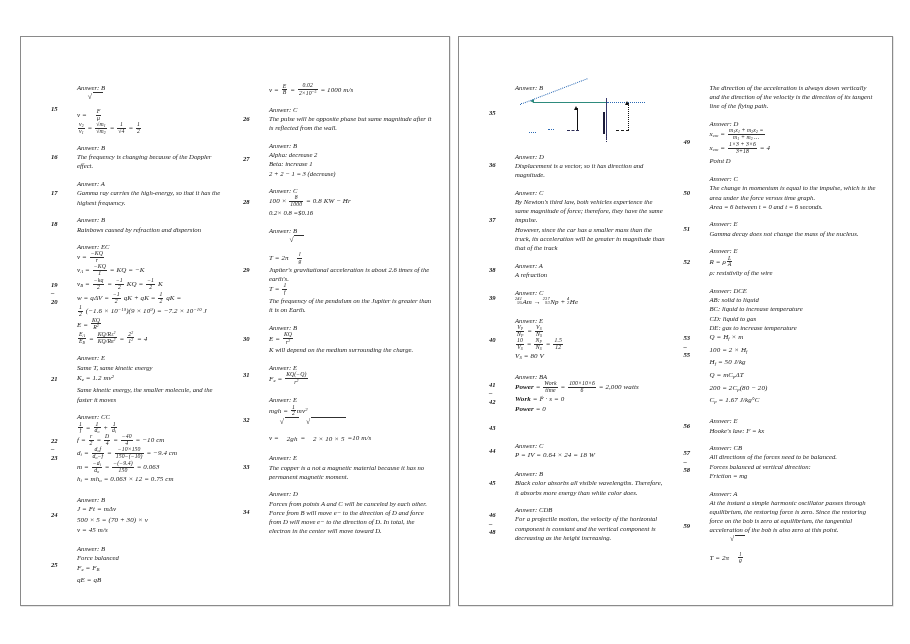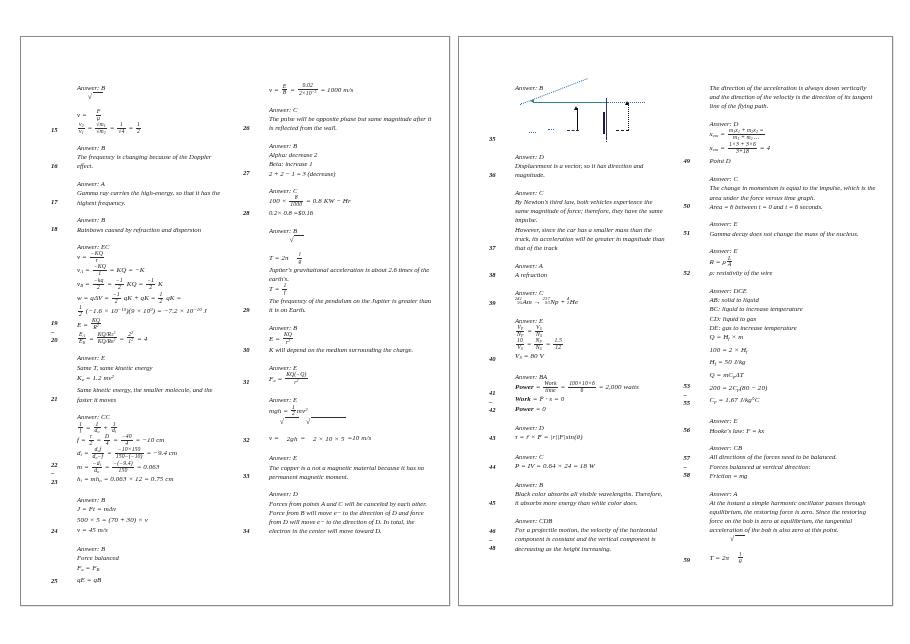--- a/index.html
+++ b/index.html
@@ -40,21 +40,21 @@
   .col {
     flex: 1 1 50%;
     box-sizing: border-box;
     padding: 0 8px;
   }
   .page-left  .col:first-child { padding-left: 22px; }
   .page-right .col:first-child { padding-left: 22px; }
 
   .entry {
     display: flex;
-    align-items: flex-end;
+    align-items: center;
     margin-bottom: 8.5px;
   }
   .num {
     flex: 0 0 26px;
     font-size: 6.6px;
     font-weight: bold;
     font-style: italic;
     line-height: 8.6px;
     padding-top: 0.5px;
     color: #141414;
@@ -475,24 +475,20 @@
           <div class="body">
             <p class="ln ans">Answer: BA</p>
             <p class="ln math"><b>Power</b> = <span class="frac"><span class="n">Work</span><span class="d">time</span></span> = <span class="frac"><span class="n">100×10×6</span><span class="d">6</span></span> = 2,000 watts</p>
             <p class="ln math"><b>Work</b> = <span class="vec">F</span> · s = 0</p>
             <p class="ln math"><b>Power</b> = 0</p>
           </div>
         </div>
 
         <div class="entry">
           <div class="num">43</div>
-          <div class="body">
-            <p class="ln ans">Answer: D</p>
-            <p class="ln math">τ = <span class="vec">r</span> × <span class="vec">F</span> = |r||F|sin(θ)</p>
-          </div>
         </div>
 
         <div class="entry">
           <div class="num">44</div>
           <div class="body">
             <p class="ln ans">Answer: C</p>
             <p class="ln math">P = IV =  0.64 × 24 = 18 W</p>
           </div>
         </div>
 

